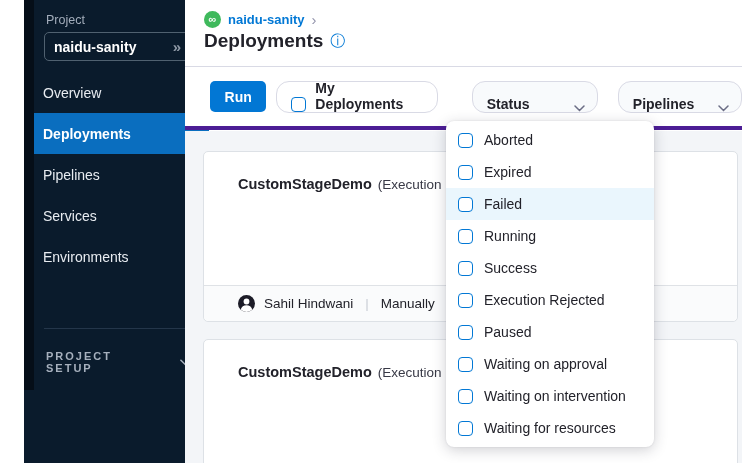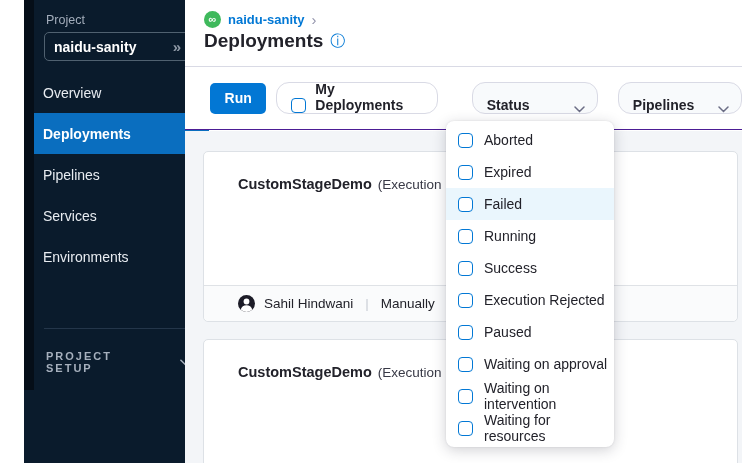--- a/index.html
+++ b/index.html
@@ -57,21 +57,21 @@
   .cd-icon {
     width:17px; height:17px; border-radius:50%; background:#3fb95c;
     color:#fff; font-size:11px; font-weight:bold; line-height:17px; text-align:center;
   }
   .crumb-link { font-size:13px; font-weight:600; color:#0278d5; cursor:pointer; }
   .crumb-chev { color:#9293ab; font-size:15px; line-height:1; }
   .title-row { position:absolute; left:19px; top:30px; display:flex; align-items:center; gap:7px; }
   .page-title { font-size:19px; font-weight:bold; color:#22222a; }
   .info-icon { color:#0278d5; font-size:15px; cursor:pointer; }
   .toolbar {
-    height:63px; background:#fff; border-bottom:1px solid #4c1d95;
+    height:63px; background:#fff; border-bottom:4px solid #4c1d95;
     display:flex; align-items:center; padding-left:25px;
   }
   .run-btn {
     width:58px; height:31px; background:#0277d4; border:none; border-radius:5px;
     color:#fff; font-size:14px; font-weight:bold; cursor:pointer;
     font-family:"Liberation Sans", sans-serif;
   }
   .pill {
     height:32px; display:flex; align-items:flex-end; border:1px solid #d9dae5;
     border-radius:13px; background:#fff; cursor:pointer; font-size:14px; font-weight:600;
@@ -105,21 +105,21 @@
     position:absolute; left:0; right:0; bottom:0; height:36px;
     background:#fafbfc; border-top:1px solid #dfe2e6;
     border-radius:0 0 5px 5px;
     display:flex; align-items:center; padding-left:34px; gap:9px;
     font-size:13.5px; color:#22222a;
   }
   .footer-sep { color:#c9ced5; margin:0 3px; }
   .avatar { width:17px; height:17px; }
   
   .dropdown {
-    position:absolute; left:446px; top:121px; width:168px;
+    position:absolute; left:446px; top:121px; width:208px;
     background:#fff; border-radius:8px;
     box-shadow:0 3px 14px rgba(40,41,61,.22), 0 0 2px rgba(40,41,61,.12);
     padding:3px 0; z-index:10;
   }
   .option {
     height:32px; display:flex; align-items:center; gap:11px;
     padding-left:12px; font-size:14px; color:#22222a; cursor:pointer;
   }
   .option.highlight { background:#eaf6fd; }
 </style>

